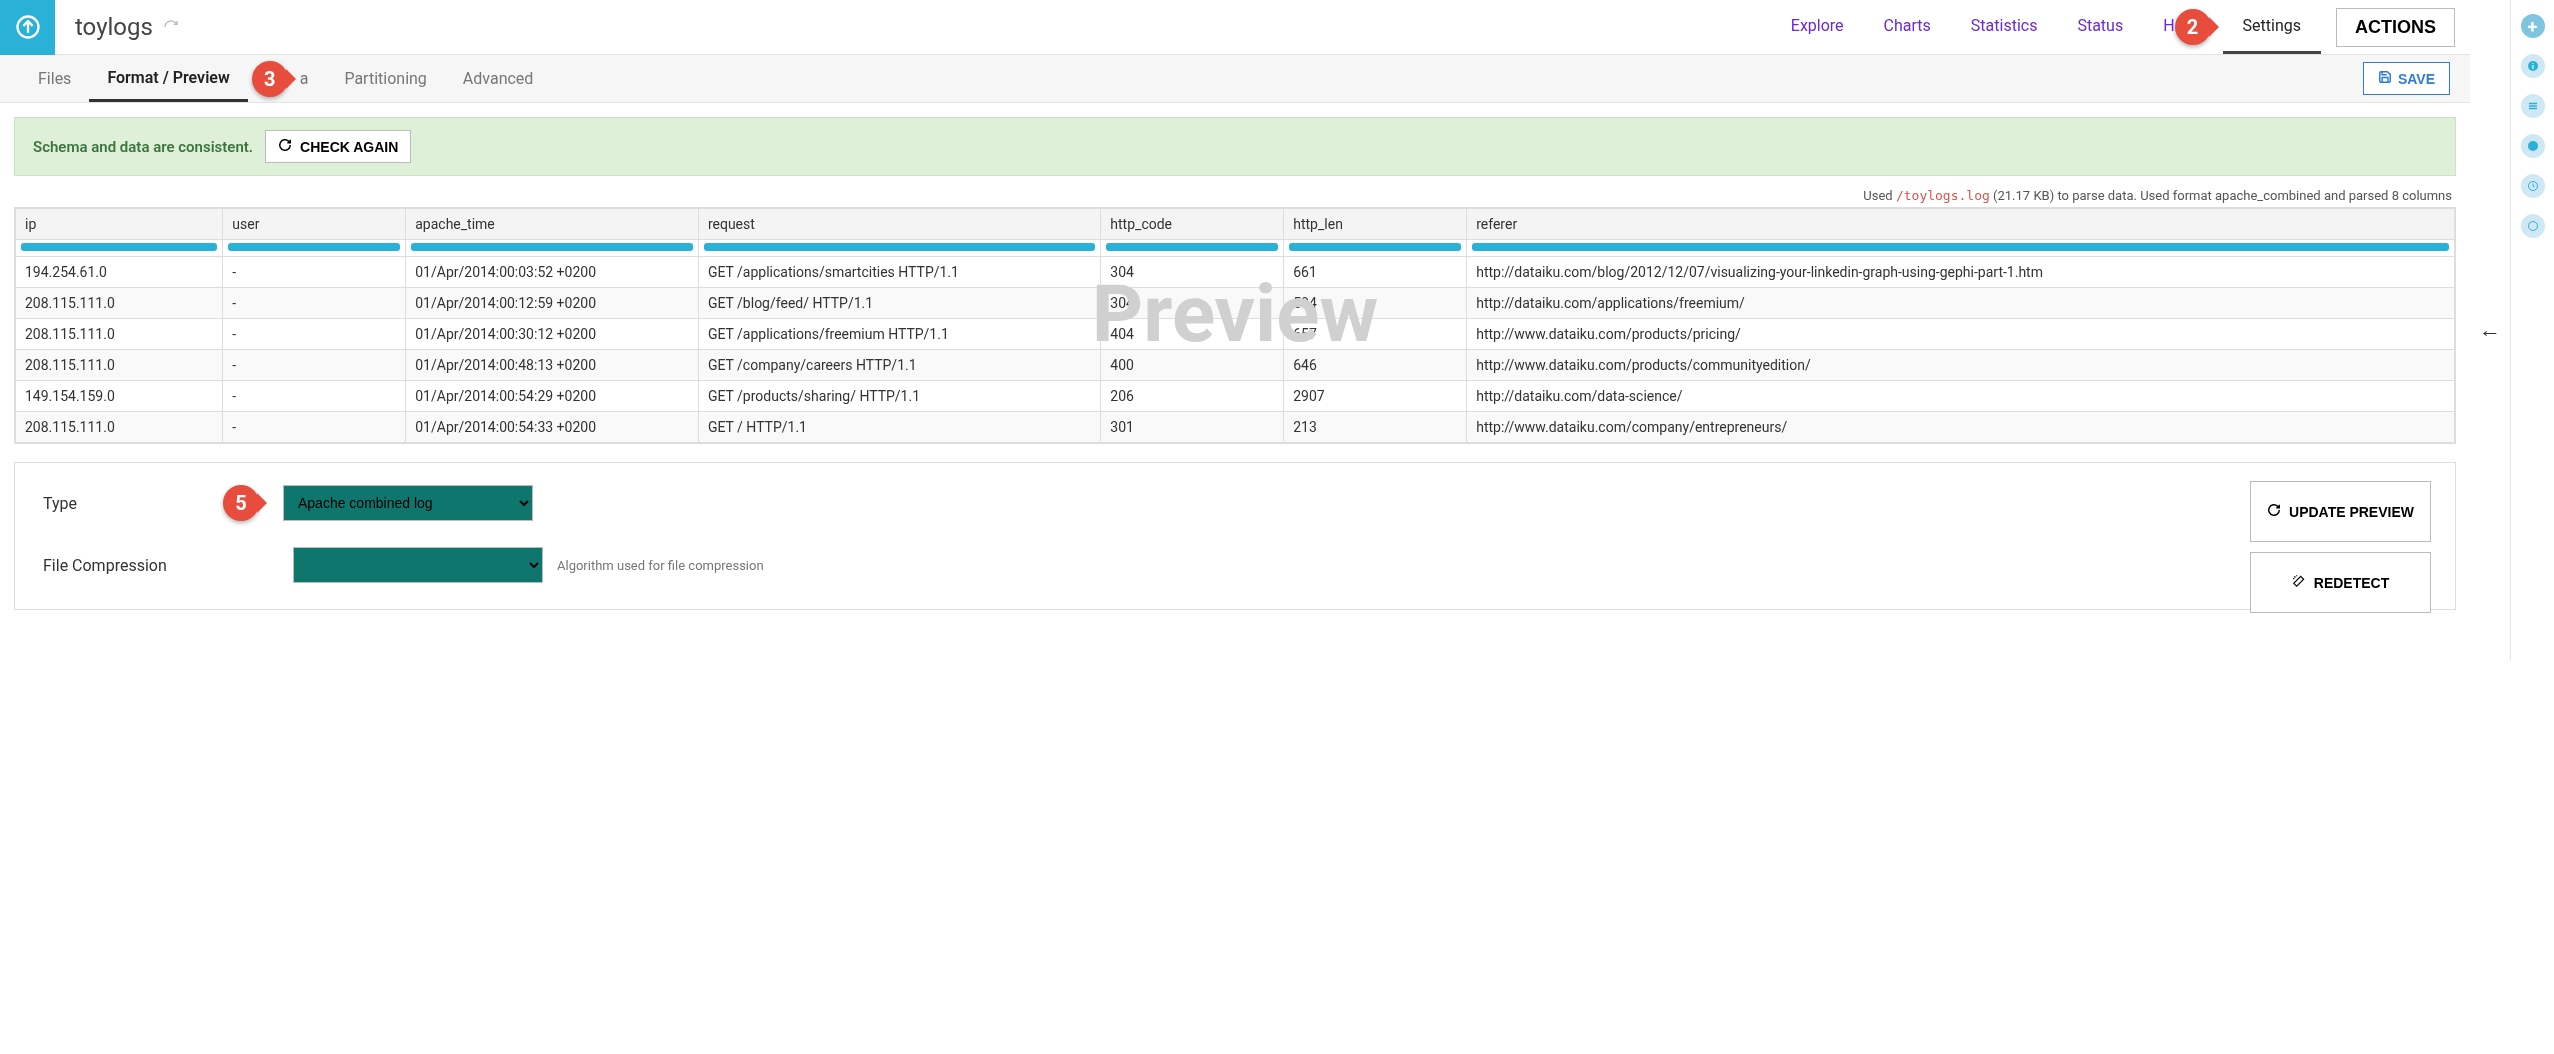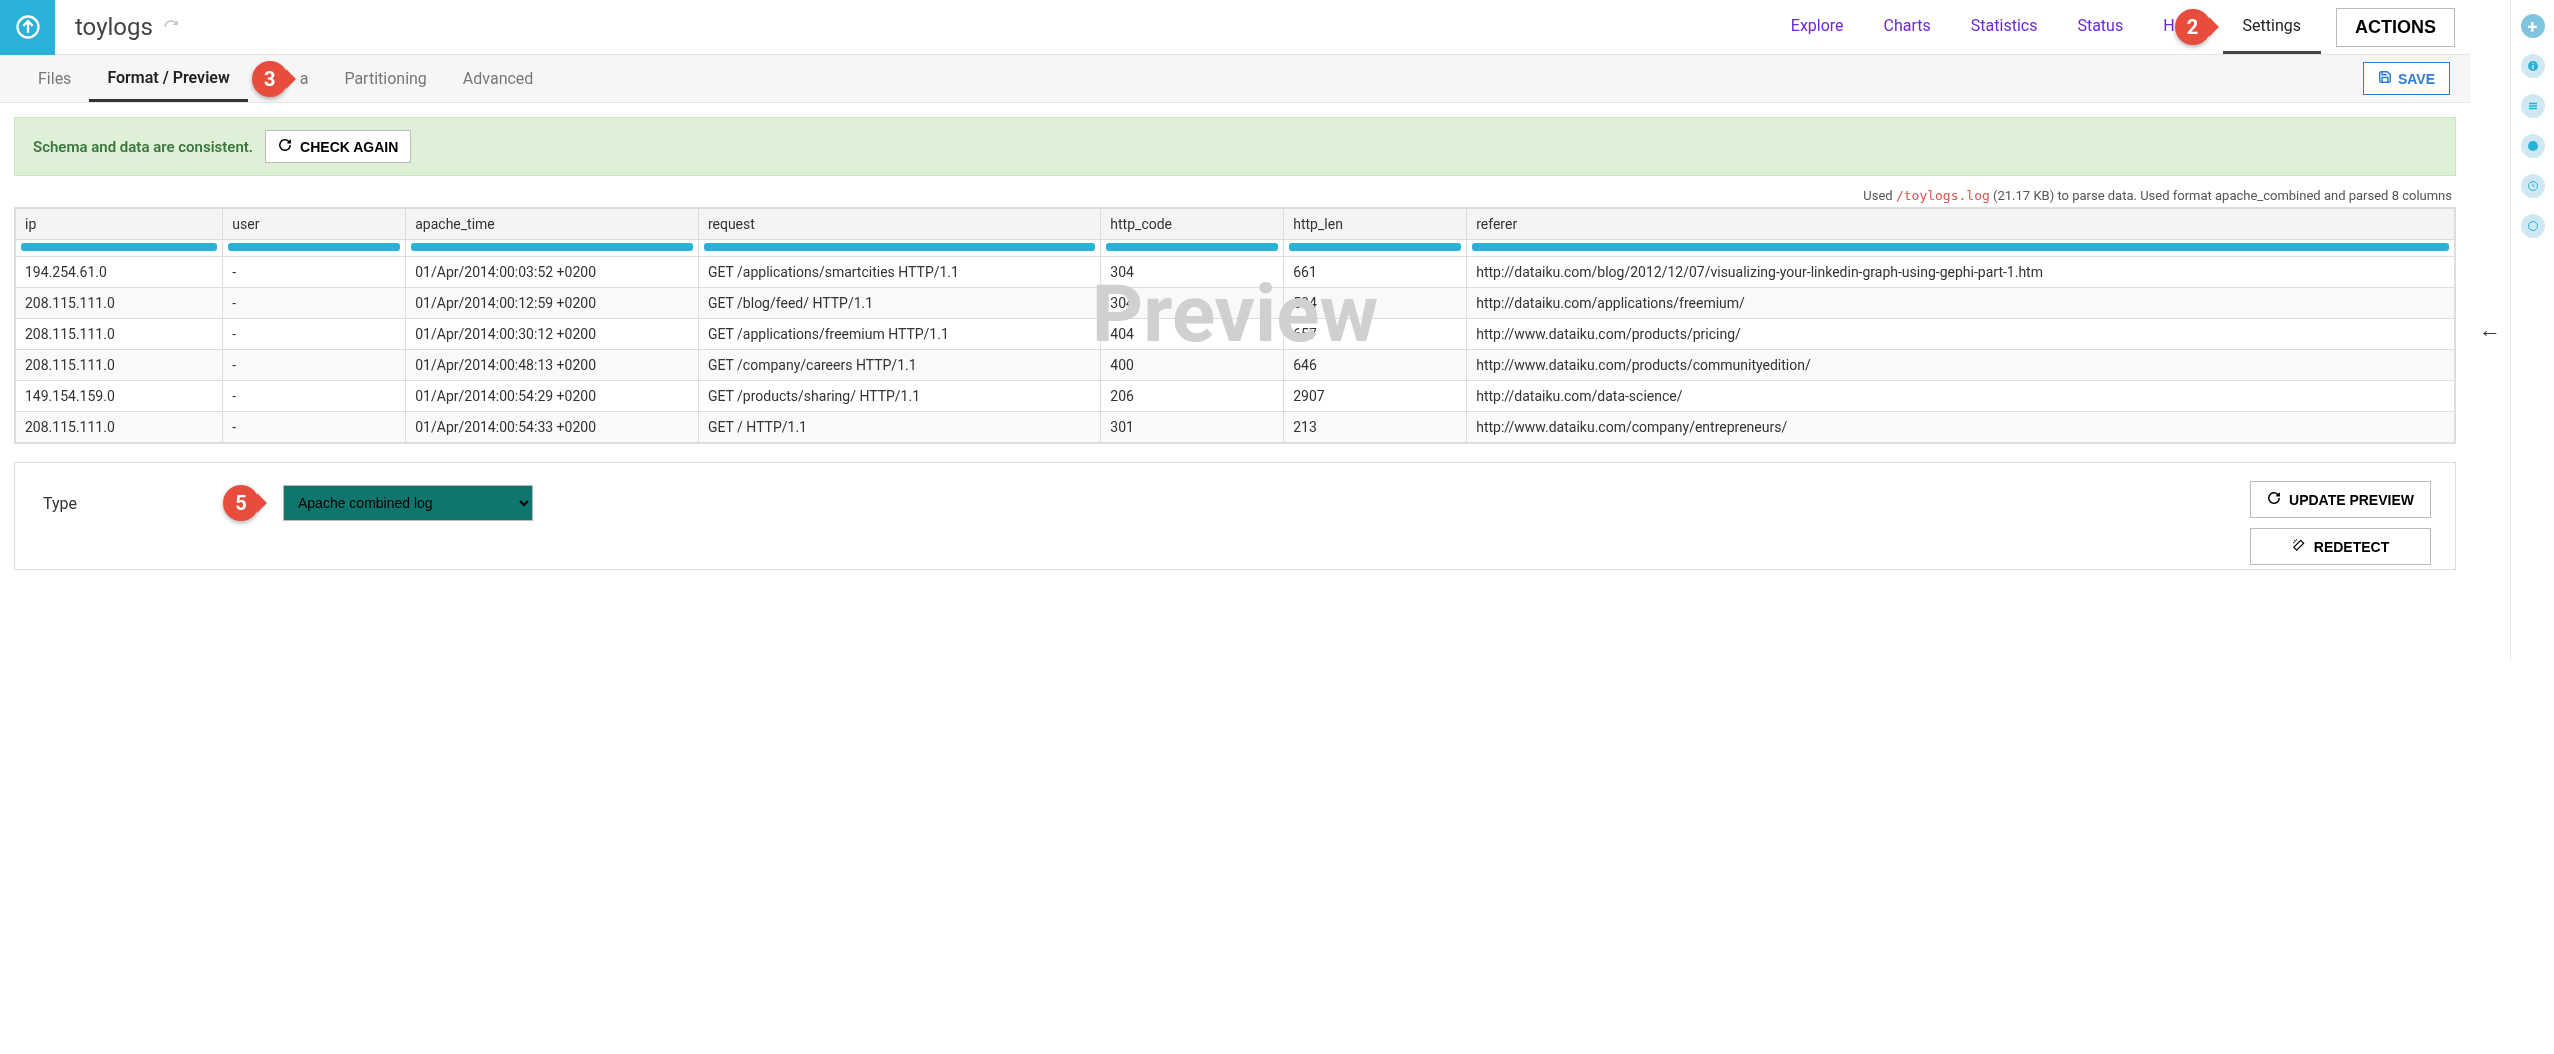--- a/index.html
+++ b/index.html
@@ -35,21 +35,21 @@
 .bar { height: 8px; background: #2ab1d7; border-radius: 3px; width: 100%; }
 .data-table tbody tr:nth-child(odd) td { background: #fff; }
 .data-table tbody tr:nth-child(even) td { background: #f9f9f9; }
 .watermark { position: absolute; top: 45%; left: 50%; transform: translate(-50%, -50%); font-size: 80px; color: #d0d0d0; font-weight: 700; pointer-events: none; z-index: 5; }
 .settings-panel { border: 1px solid #ddd; margin-top: 18px; padding: 22px 28px; position: relative; }
 .setting-row { display: flex; align-items: center; margin-bottom: 26px; }
 .setting-label { width: 180px; font-size: 16px; color: #333; }
 .setting-select { width: 250px; padding: 8px 10px; border: 1px solid #bbb; font-size: 14px; background: #0f766e; cursor: pointer; }
 .setting-hint { margin-left: 14px; font-size: 13px; color: #777; }
 .panel-actions { position: absolute; top: 18px; right: 24px; display: flex; flex-direction: column; gap: 10px; }
-.panel-btn { border: 1px solid #bbb; background: #fff; padding: 9px 16px; font-weight: bold; font-size: 14px; cursor: pointer; display: flex; align-items: center; gap: 8px; justify-content: center; min-width: 160px; }
+.panel-btn { border: 1px solid #bbb; background: #fff; padding: 21px 16px; font-weight: bold; font-size: 14px; cursor: pointer; display: flex; align-items: center; gap: 8px; justify-content: center; min-width: 160px; }
 .callout { position: absolute; z-index: 20; display: flex; align-items: center; }
 .callout-bubble { background: #e74c3c; color: #fff; width: 36px; height: 36px; border-radius: 50%; display: flex; align-items: center; justify-content: center; font-size: 20px; font-weight: bold; box-shadow: 0 2px 4px rgba(0,0,0,0.3); position: relative; }
 .callout-bubble::after { content: ''; position: absolute; right: -18px; top: 50%; transform: translateY(-50%); border: 10px solid transparent; border-left-color: #e74c3c; }
 .right-rail { width: 44px; border-left: 1px solid #e5e5e5; display: flex; flex-direction: column; align-items: center; padding: 14px 0; gap: 16px; }
 .rail-icon { width: 24px; height: 24px; border-radius: 50%; background: #cfe8f3; display: flex; align-items: center; justify-content: center; cursor: pointer; }
 .rail-icon.plus { background: #7fc5e0; color: #fff; font-size: 18px; font-weight: bold; }
 .col-ip { width: 8.5%; }
 .col-user { width: 7.5%; }
 .col-time { width: 12%; }
 .col-req { width: 16.5%; }
@@ -259,20 +259,27 @@
         <div class="setting-row">
           <div class="setting-label">Type</div>
           <div class="callout" style="position:relative;margin-right:24px">
             <div class="callout-bubble">5</div>
           </div>
           <select class="setting-select">
             <option>Apache combined log</option>
           </select>
         </div>
 
+        <div class="setting-row" style="margin-bottom:4px">
+          <div class="setting-label" style="width:250px">File Compression</div>
+          <select class="setting-select">
+            <option></option>
+          </select>
+          <div class="setting-hint">Algorithm used for file compression</div>
+        </div>
       </div>
 
     </div>
   </div>
 
   <div class="back-arrow">←</div>
 
   <div class="right-rail">
     <div class="rail-icon plus">+</div>
     <div class="rail-icon">

